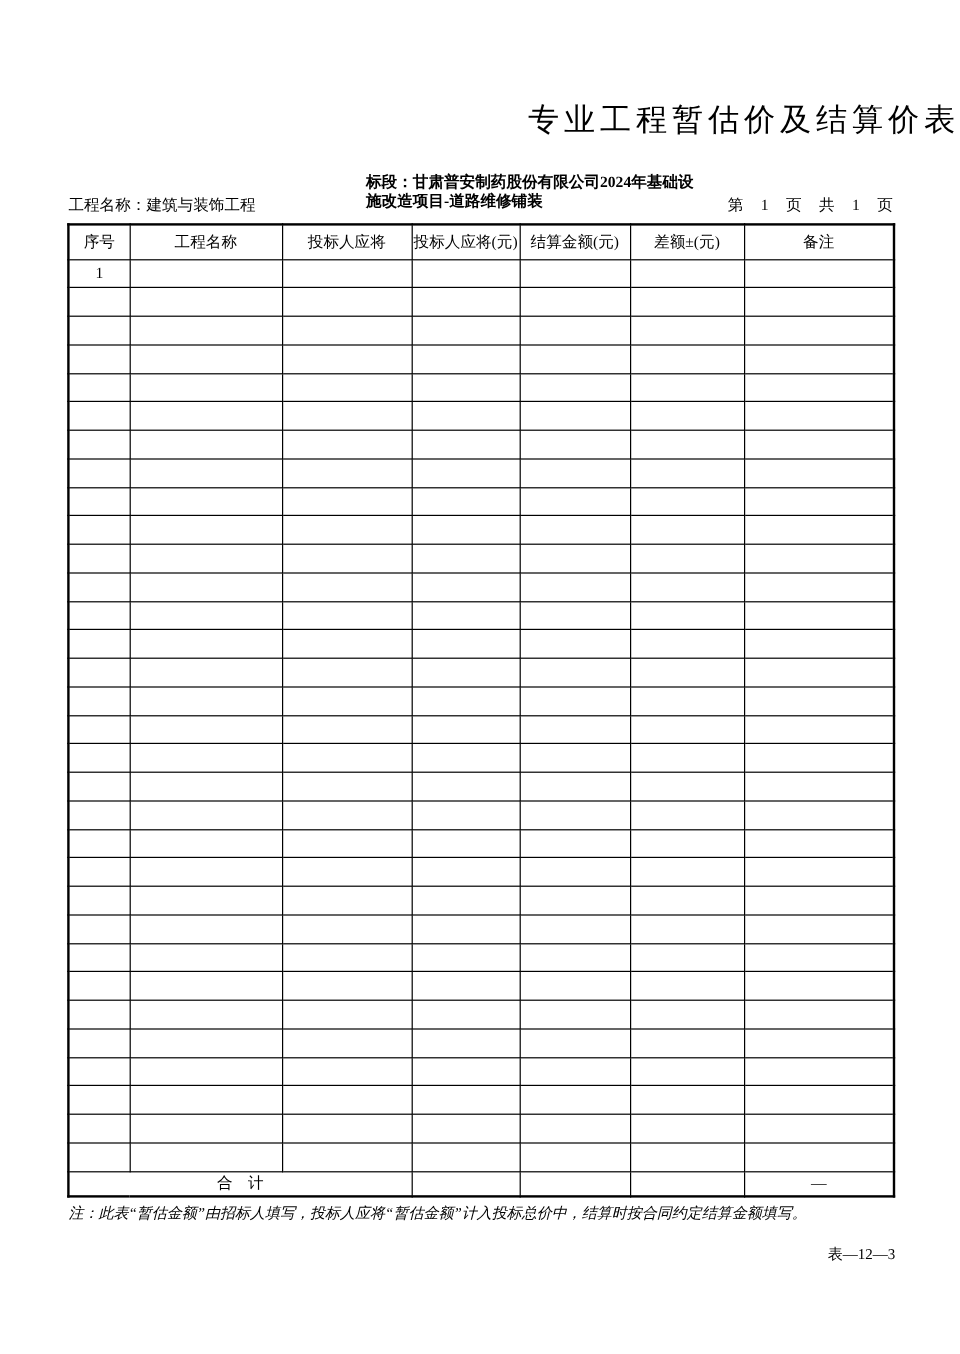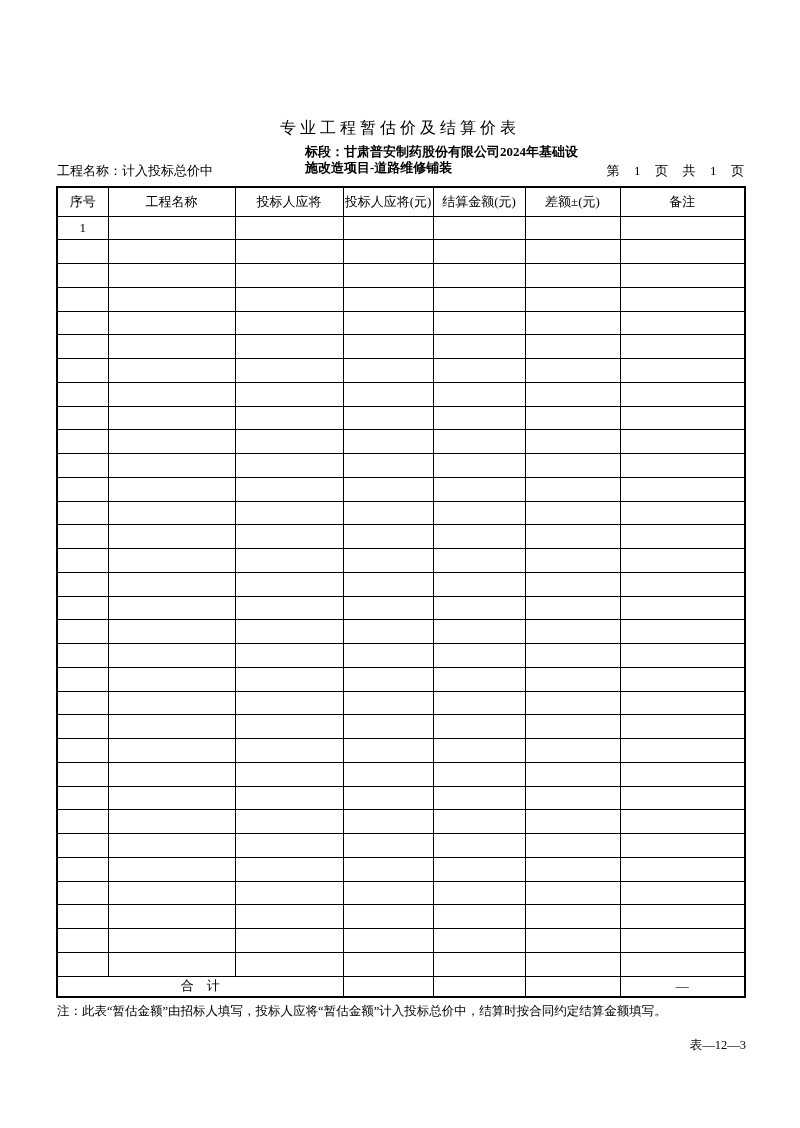--- a/index.html
+++ b/index.html
@@ -6,22 +6,22 @@
   html,body { background:#ffffff; }
   body {
     width:800px; height:1128px; position:relative;
     font-family:"Liberation Serif","DejaVu Serif",serif;
     color:#000;
   }
   .page { position:absolute; inset:0; background:#fff; }
 
   .title {
     position:absolute; top:82px; left:0; width:100%;
-    text-align:center; font-size:16px; letter-spacing:4px;
-    font-weight:400; white-space:nowrap;margin-top:36px;
+    text-align:right; font-size:26px; letter-spacing:4px;
+    font-weight:400; white-space:nowrap;
   }
 
   .meta-project {
     position:absolute; left:57px; top:162px;
     font-size:13px; white-space:nowrap;
   }
   .meta-section {
     position:absolute; left:305px; top:144px;
     font-size:13px; line-height:16px; white-space:nowrap;font-weight:bold;
   }
@@ -41,35 +41,35 @@
     text-align:center; vertical-align:middle;
     padding:0; overflow:hidden; white-space:pre;
   }
   table.main thead tr { height:29px;font-family:Liberation Serif, serif; }
   table.main tbody tr { height:23.75px; }
   table.main tr.total-row { height:21px; }
   table.main tr.total-row td { font-size:13px; }
 
   .note {
     position:absolute; left:57px; top:1003px; width:700px;
-    font-size:12.5px; white-space:nowrap;
+    font-size:12.5px; white-space:nowrap;font-style:italic;
   }
   .form-code {
     position:absolute; left:594px; top:1037px; width:152px;
     text-align:right; font-size:12.5px; white-space:nowrap;
   }
 </style>
 </head>
 <body>
 
 <div class="page">
 
   <div class="title">专业工程暂估价及结算价表</div>
 
-  <div class="meta-project">工程名称：计入投标总价中</div>
+  <div class="meta-project">工程名称：建筑与装饰工程</div>
 
   <div class="meta-section">
     <div>标段：甘肃普安制药股份有限公司2024年基础设</div>
     <div>施改造项目-道路维修铺装</div>
   </div>
 
   <div class="meta-pageinfo">第  1  页  共  1  页</div>
 
   <table class="main">
     <colgroup>

